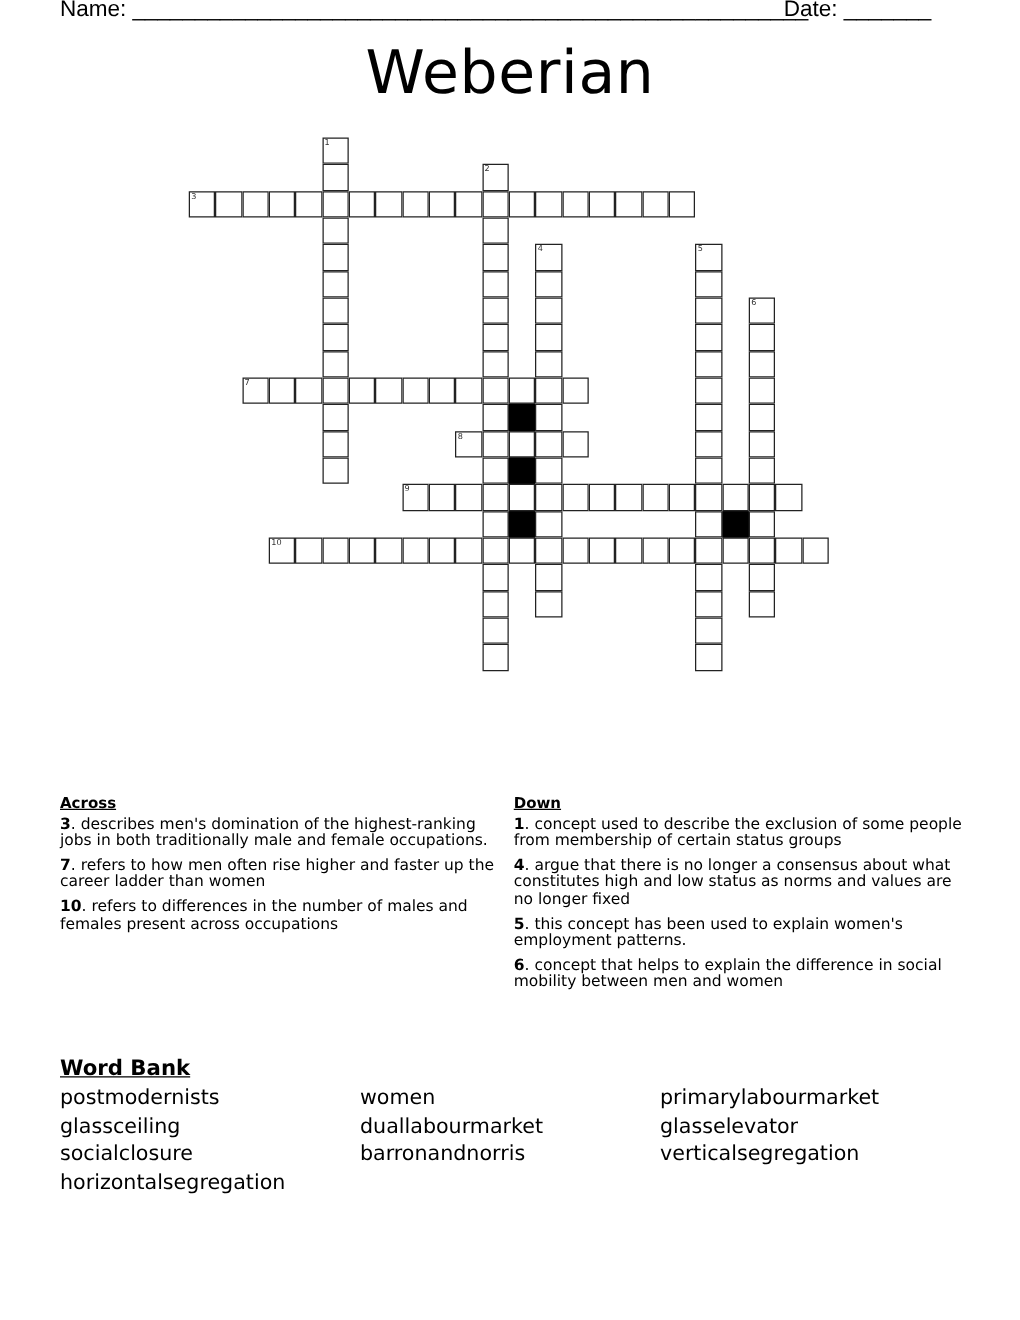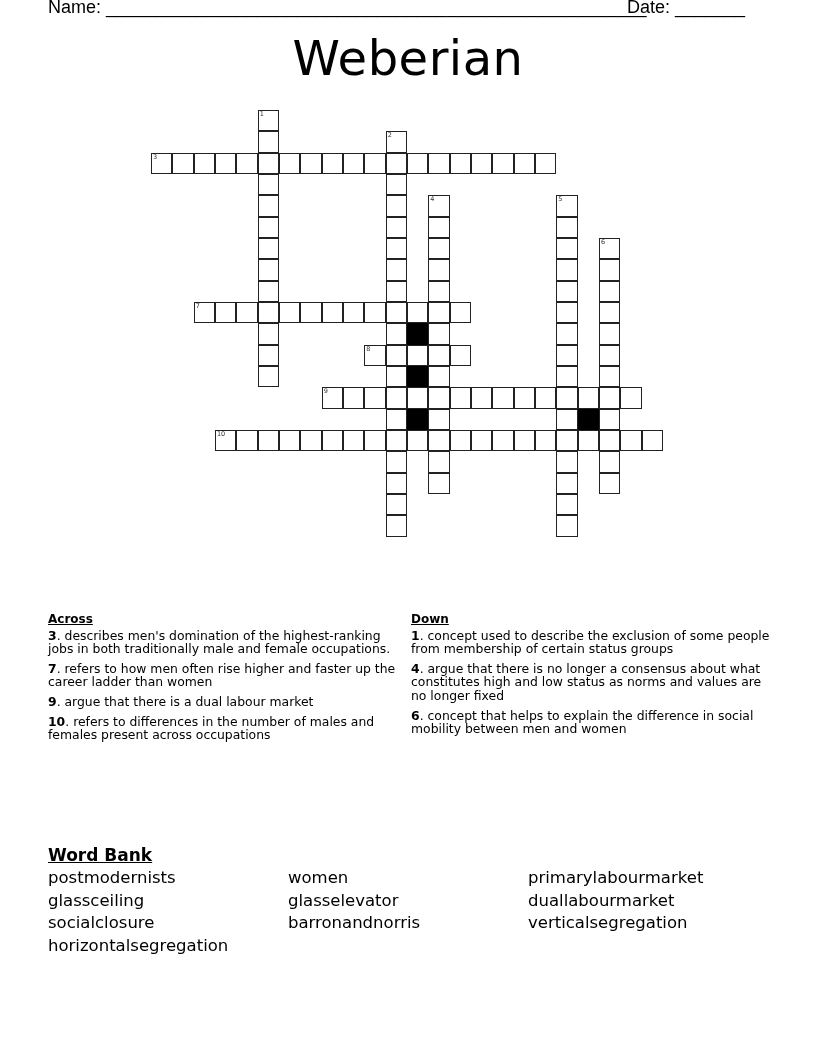--- a/index.html
+++ b/index.html
@@ -11,21 +11,21 @@
   #date-line { left: 627px; }
 
   .title { position: absolute; top: 30px; left: 0; width: 816px; text-align: center;
            font-family: "DejaVu Sans", sans-serif; font-size: 48px; font-weight: normal; letter-spacing: 0.5px; }
 
   #grid { position: absolute; left: 151px; top: 110px; }
   .cell { position: absolute; width: 21.33px; height: 21.33px; border: 1.3px solid #222; background: #fff; }
   .cell.black { background: #000; border-color: #000; }
   .cell .num { position: absolute; left: 1px; top: -1px; font-size: 6.5px; color: #333; font-family: "DejaVu Sans", sans-serif; }
 
-  .clues { position: absolute; top: 613px; font-size: 12.4px; line-height: 13.6px; }
+  .clues { position: absolute; top: 636px; font-size: 12.4px; line-height: 13.6px; }
   #clues-across { left: 48px; width: 355px; }
   #clues-down { left: 411px; width: 360px; }
   .clues h3 { font-size: 12px; font-weight: bold; text-decoration: underline; margin-bottom: 2px; }
   .clue { margin-bottom: 6px; }
   .clue b { font-weight: bold; }
 
   #word-bank { position: absolute; left: 48px; top: 845px; width: 720px; }
   #word-bank h3 { font-size: 17px; font-weight: bold; text-decoration: underline; margin-bottom: 2px; }
   .wb-grid { display: grid; grid-template-columns: 240px 240px 240px; font-size: 16.5px; line-height: 22.5px; }
 </style>
@@ -194,41 +194,41 @@
     <div class="cell black" style="left: 255.96px; top: 255.96px;"></div>
     <div class="cell black" style="left: 255.96px; top: 298.62px;"></div>
     <div class="cell black" style="left: 426.6px; top: 298.62px;"></div>
   </div>
 
 <div id="clues-across" class="clues">
   <h3>Across</h3>
   <div class="clue-list">
       <div class="clue"><b>3</b>. <span>describes men's domination of the highest-ranking jobs in both traditionally male and female occupations.</span></div>
       <div class="clue"><b>7</b>. <span>refers to how men often rise higher and faster up the career ladder than women</span></div>
-      <div class="clue"><b>9</b>. <span>argue that there is a dual labour market</span></div>
       <div class="clue"><b>10</b>. <span>refers to differences in the number of males and females present across occupations</span></div>
     </div>
 </div>
 
 <div id="clues-down" class="clues">
   <h3>Down</h3>
   <div class="clue-list">
       <div class="clue"><b>1</b>. <span>concept used to describe the exclusion of some people from membership of certain status groups</span></div>
       <div class="clue"><b>4</b>. <span>argue that there is no longer a consensus about what constitutes high and low status as norms and values are no longer fixed</span></div>
+      <div class="clue"><b>5</b>. <span>this concept has been used to explain women's employment patterns.</span></div>
       <div class="clue"><b>6</b>. <span>concept that helps to explain the difference in social mobility between men and women</span></div>
     </div>
 </div>
 
 <div id="word-bank">
   <h3>Word Bank</h3>
   <div class="wb-grid" id="wb-grid">
       <div>postmodernists</div>
       <div>women</div>
       <div>primarylabourmarket</div>
       <div>glassceiling</div>
+      <div>duallabourmarket</div>
       <div>glasselevator</div>
-      <div>duallabourmarket</div>
       <div>socialclosure</div>
       <div>barronandnorris</div>
       <div>verticalsegregation</div>
       <div>horizontalsegregation</div>
     </div>
 </div>
 
 </body></html>

